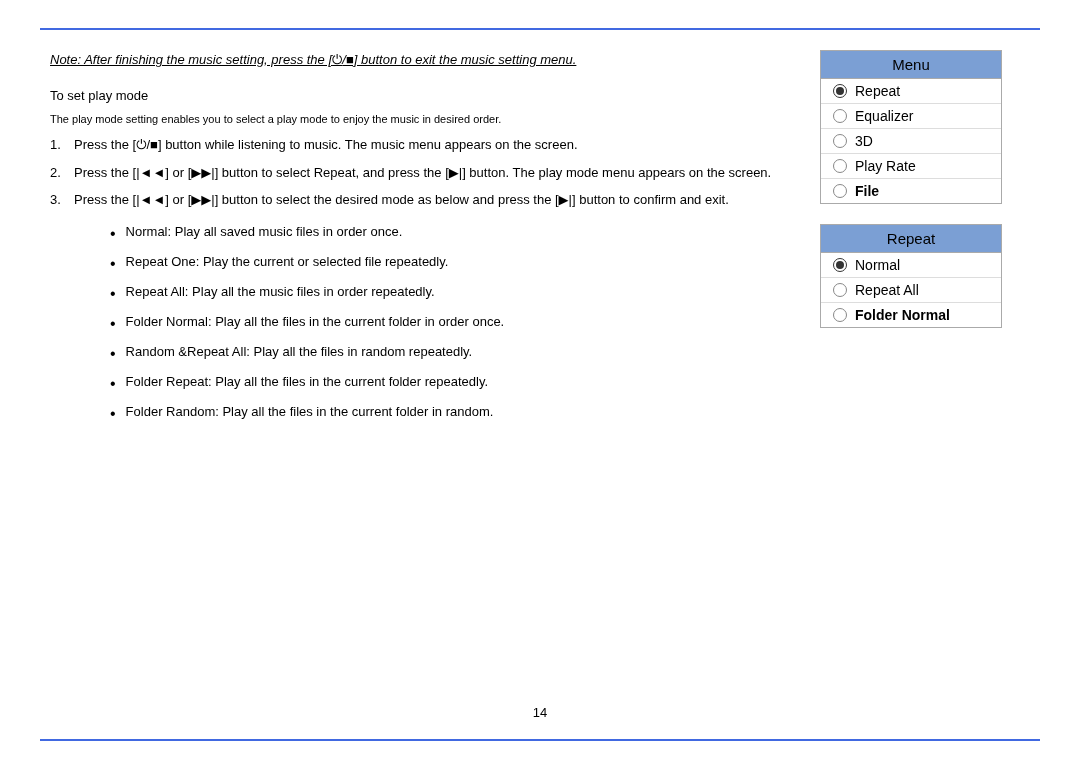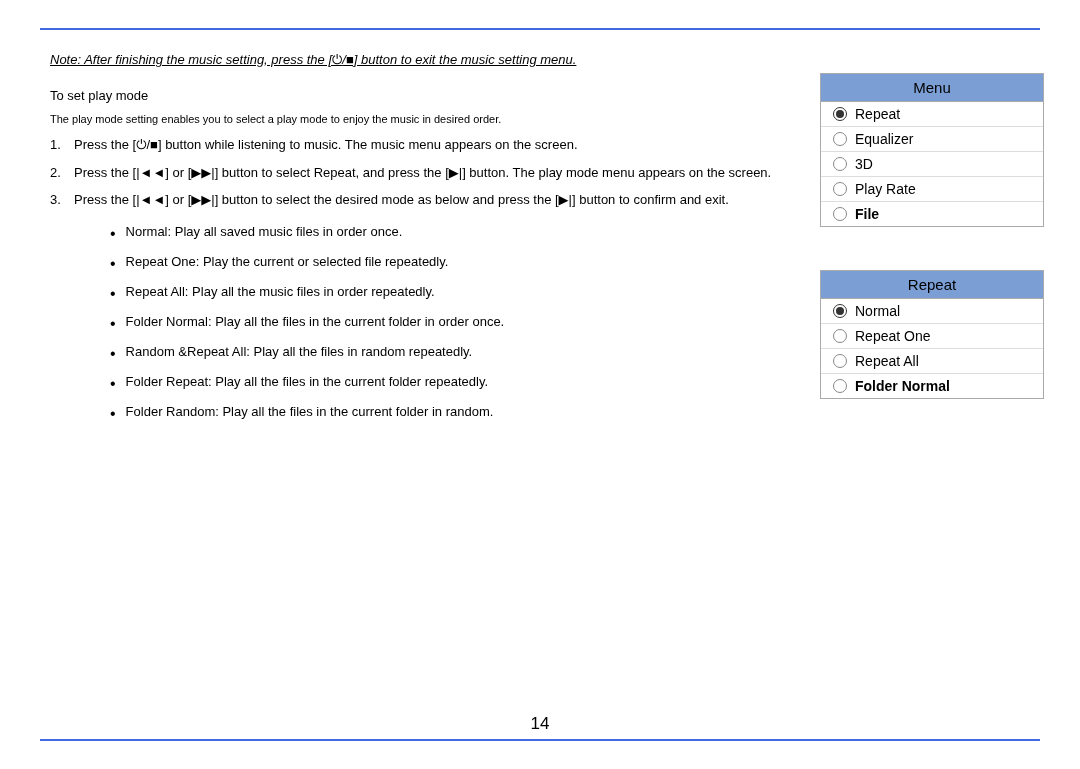--- a/index.html
+++ b/index.html
@@ -111,22 +111,21 @@
     .sidebar {
       width: 220px;
       padding: 10px 0;
       display: flex;
       flex-direction: column;
       gap: 20px;
     }
 
     .menu-box {
       border: 1px solid #aaa;
-      width: 224px;
-      margin-top: 23px;
+      width: 182px;
     }
 
     .menu-box-header {
       background: #7b9fd4;
       text-align: center;
       padding: 5px 0;
       font-size: 15px;
       font-weight: normal;
       color: #000;
       border-bottom: 1px solid #aaa;
@@ -173,24 +172,24 @@
       border-radius: 50%;
       background: #333;
     }
 
     .radio-circle.empty {
       border-color: #888;
     }
 
     .page-number {
       position: absolute;
-      bottom: 35px;
+      bottom: 49px;
       left: 50%;
       transform: translateX(-50%);
-      font-size: 17px;
+      font-size: 13px;
       color: #000;
     }
   </style>
 </head>
 <body>
 
 <div class="top-border"></div>
 <div class="bottom-border"></div>
 
 <div class="page-content">
@@ -269,24 +268,20 @@
     </div>
 
     <div class="menu-box">
       <div class="menu-box-header">Repeat</div>
       <div class="menu-box-item selected">
         <div class="radio-circle filled"></div>
         <span>Normal</span>
       </div>
       <div class="menu-box-item">
         <div class="radio-circle empty"></div>
-        <span>Repeat One</span>
-      </div>
-      <div class="menu-box-item">
-        <div class="radio-circle empty"></div>
         <span>Repeat All</span>
       </div>
       <div class="menu-box-item">
         <div class="radio-circle empty"></div>
         <span>Folder Normal</span>
       </div>
     </div>
   </div>
 </div>
 

